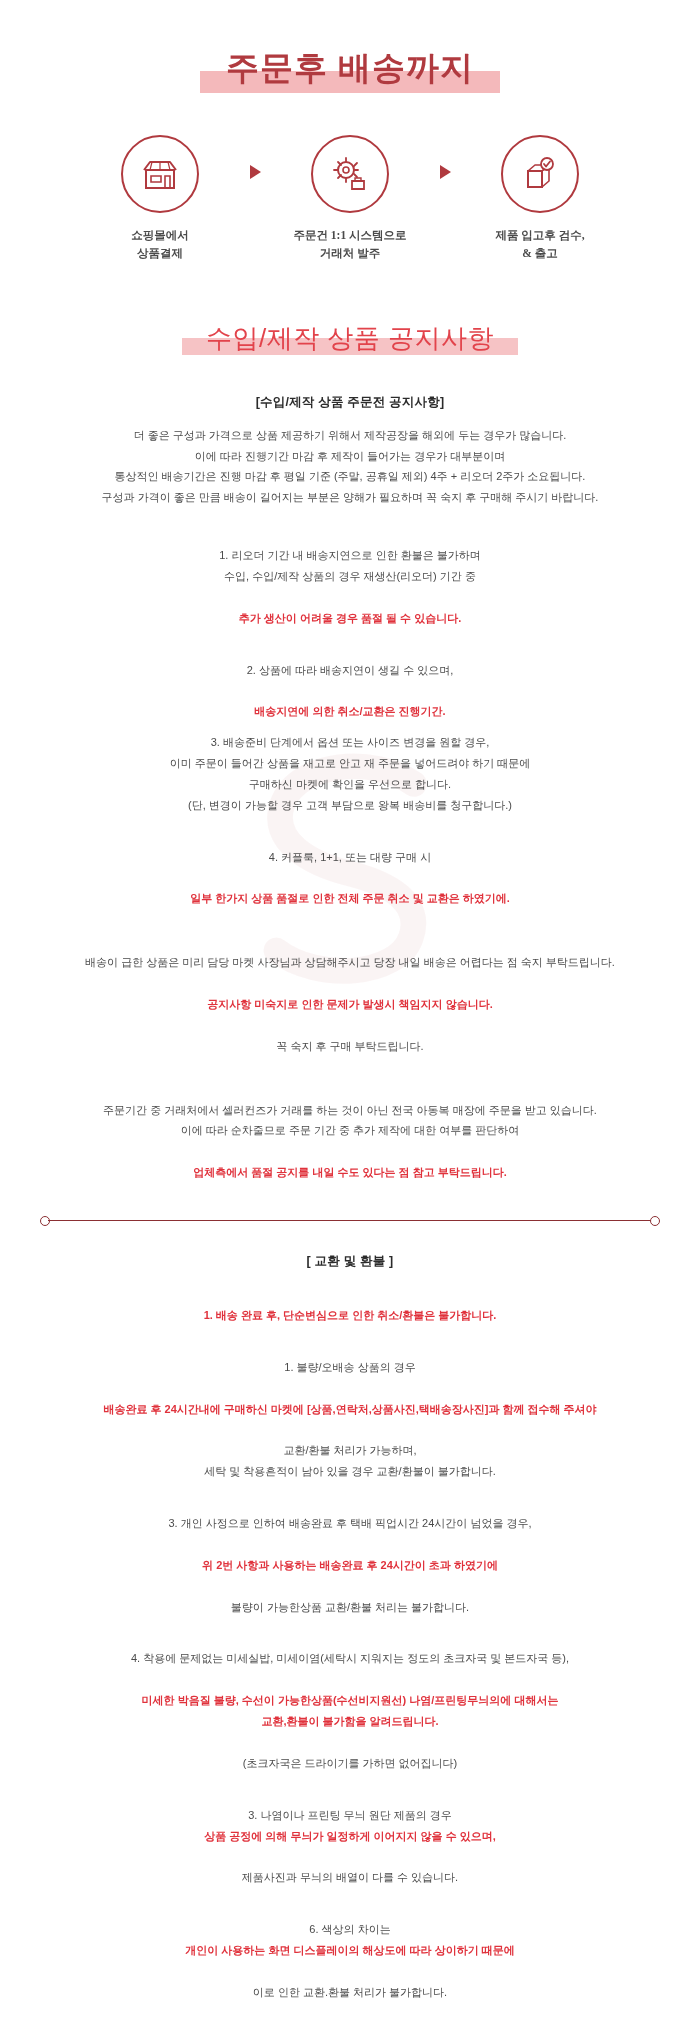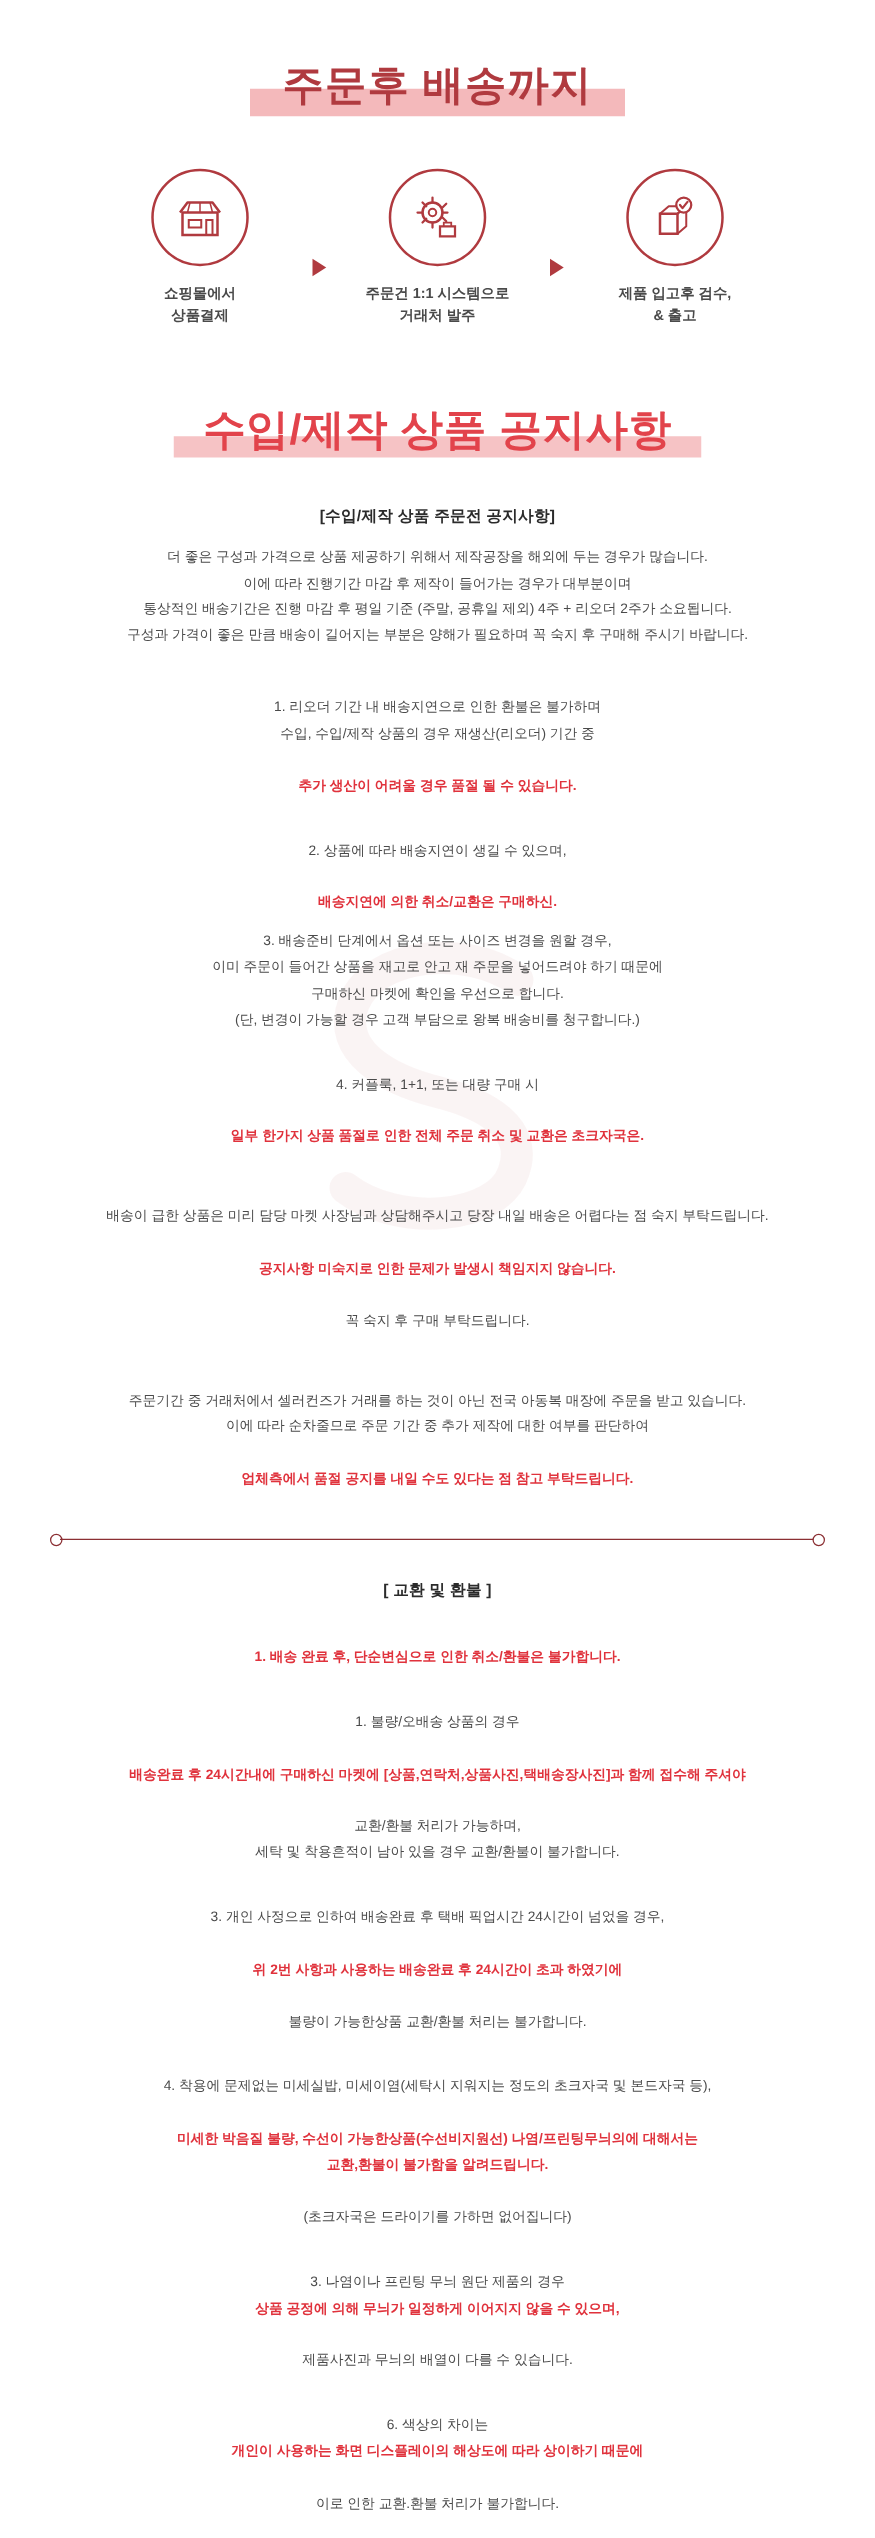--- a/index.html
+++ b/index.html
@@ -62,23 +62,24 @@
     font-size: 33px;
     font-weight: bold;
     color: #b03a3f;
     letter-spacing: 1px;
   }
 
   
   .steps {
     display: flex;
     justify-content: center;
-    align-items: center;
+    align-items: flex-start;
     gap: 0px;
     margin-top: 38px;
+    font-family: Liberation Serif, serif;
   }
   .step {
     width: 150px;
     text-align: center;
   }
   .step-circle {
     width: 74px;
     height: 74px;
     border: 2px solid #b03a3f;
     border-radius: 50%;
@@ -127,22 +128,22 @@
     left: 0;
     right: 0;
     bottom: 5px;
     height: 17px;
     background: #f6c3c5;
     z-index: 0;
   }
   .bigheader .txt {
     position: relative;
     z-index: 1;
-    font-size: 34px;
-    font-weight: bold;
+    font-size: 26px;
+    font-weight: normal;
     color: #e2434b;
     letter-spacing: 0.5px;
   }
 
   
   .block {
     text-align: center;
     margin-top: 34px;
     padding: 0 40px;
   }
@@ -277,31 +278,31 @@
 구성과 가격이 좋은 만큼 배송이 길어지는 부분은 양해가 필요하며 꼭 숙지 후 구매해 주시기 바랍니다.</p>
 
       <p class="para tight">
         <span>1. 리오더 기간 내 배송지연으로 인한 환불은 불가하며
 수입, 수입/제작 상품의 경우 재생산(리오더) 기간 중</span><br>
         <span class="red">추가 생산이 어려울 경우 품절 될 수 있습니다.</span>
       </p>
 
       <p class="para tight">
         <span>2. 상품에 따라 배송지연이 생길 수 있으며,</span><br>
-        <span class="red">배송지연에 의한 취소/교환은 구매하신.</span>
+        <span class="red">배송지연에 의한 취소/교환은 진행기간.</span>
       </p>
 
       <p class="para tight">3. 배송준비 단계에서 옵션 또는 사이즈 변경을 원할 경우,
 이미 주문이 들어간 상품을 재고로 안고 재 주문을 넣어드려야 하기 때문에
 구매하신 마켓에 확인을 우선으로 합니다.
 (단, 변경이 가능할 경우 고객 부담으로 왕복 배송비를 청구합니다.)</p>
 
       <p class="para">
         <span>4. 커플룩, 1+1, 또는 대량 구매 시</span><br>
-        <span class="red">일부 한가지 상품 품절로 인한 전체 주문 취소 및 교환은 초크자국은.</span>
+        <span class="red">일부 한가지 상품 품절로 인한 전체 주문 취소 및 교환은 하였기에.</span>
       </p>
 
       <p class="para gap">
         <span>배송이 급한 상품은 미리 담당 마켓 사장님과 상담해주시고 당장 내일 배송은 어렵다는 점 숙지 부탁드립니다.</span><br>
         <span class="red">공지사항 미숙지로 인한 문제가 발생시 책임지지 않습니다.</span><br>
         <span>꼭 숙지 후 구매 부탁드립니다.</span>
       </p>
 
       <p class="para gap">
         <span>주문기간 중 거래처에서 셀러컨즈가 거래를 하는 것이 아닌 전국 아동복 매장에 주문을 받고 있습니다.

